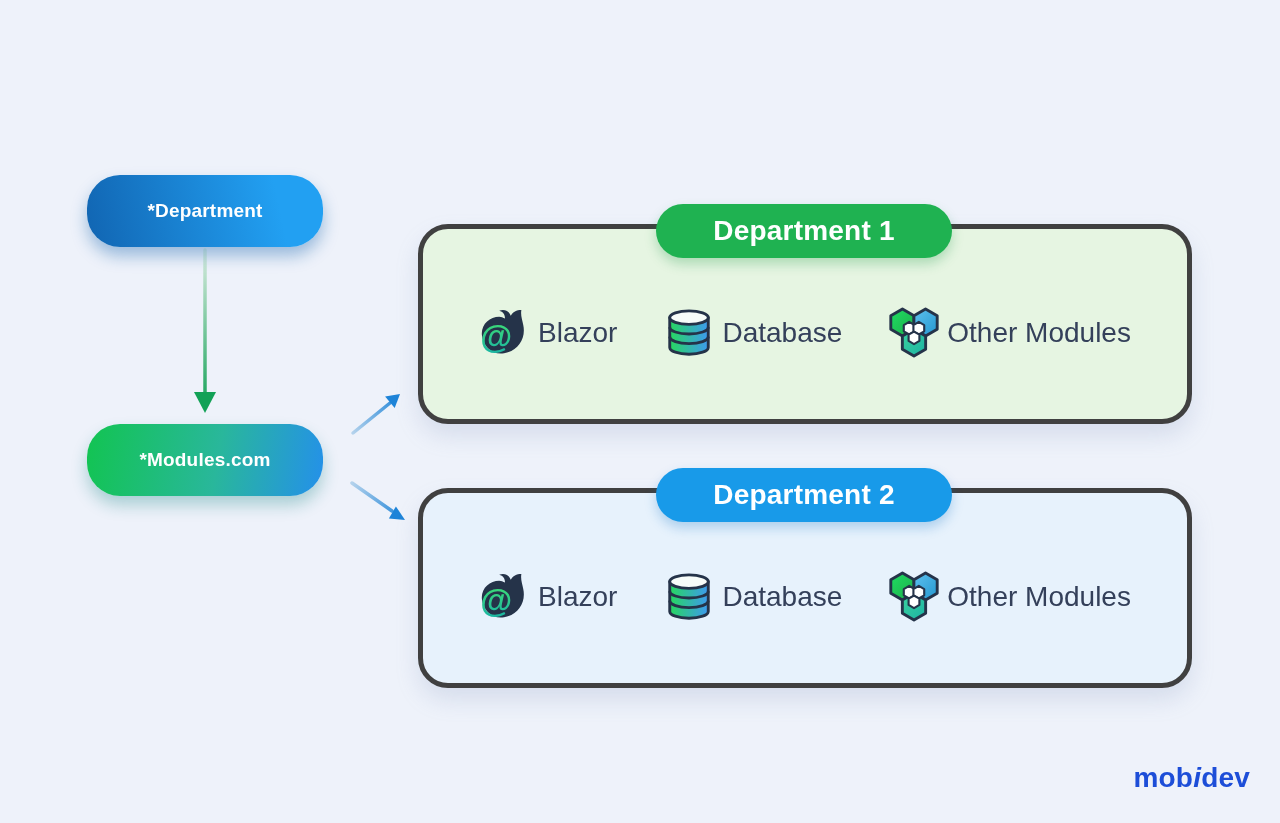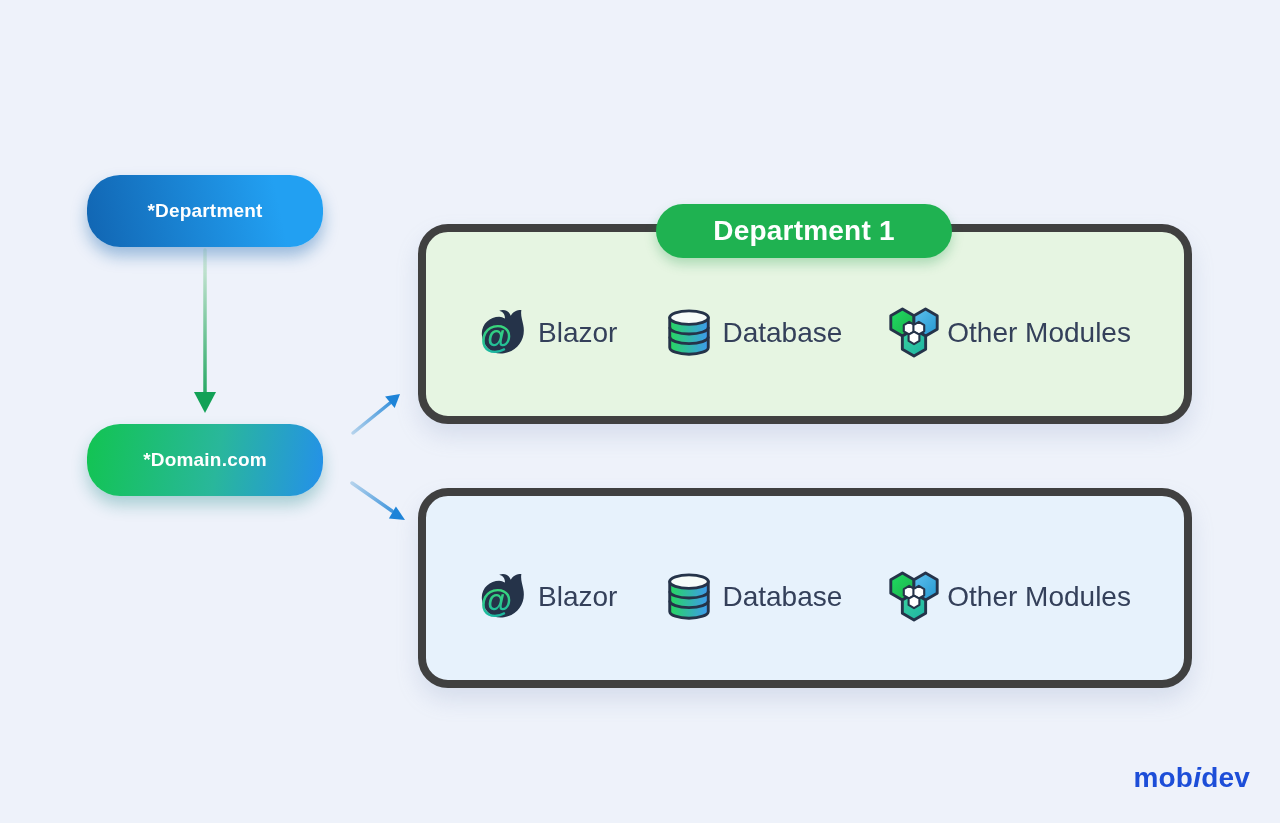--- a/index.html
+++ b/index.html
@@ -24,21 +24,21 @@
     box-shadow:0 9px 16px rgba(17,95,170,.38);
   }
   .flow-pill.domain{
     top:424px;
     background:linear-gradient(100deg,#12c451 0%,#29b79b 55%,#2490ea 100%);
     box-shadow:0 9px 16px rgba(23,130,130,.32);
   }
   
   .dept-box{
     position:absolute;left:418px;width:774px;height:200px;box-sizing:border-box;
-    border:8px solid #404040;border-radius:30px;
+    border:5px solid #404040;border-radius:30px;
     box-shadow:0 12px 22px rgba(130,150,190,.22);
   }
   .dept-box.green{top:224px;background:#e6f5e2;}
   .dept-box.blue{top:488px;background:#e7f2fc;}
   .dept-badge{
     position:absolute;left:656px;width:296px;height:54px;border-radius:27px;
     display:flex;align-items:center;justify-content:center;z-index:3;
     color:#fff;font-size:28px;font-weight:700;letter-spacing:.2px;
   }
   .dept-badge.green{top:204px;background:#1fb251;box-shadow:0 6px 12px rgba(25,150,70,.28);}
@@ -139,21 +139,21 @@
     <g>
       <line x1="352" y1="483" x2="392" y2="511" stroke="url(#gArrB2)" stroke-width="3.5" stroke-linecap="round"></line>
       <polygon points="405,520 388.9,518.4 395.9,506.4" fill="#1e84d8"></polygon>
     </g>
   </svg>
 
   <div class="flow-pill department">
     <span>*Department</span>
   </div>
   <div class="flow-pill domain">
-    <span>*Domain.com</span>
+    <span>*Modules.com</span>
   </div>
 
   <div class="dept-badge green">
     <span>Department 1</span>
   </div>
   <section class="dept-box green">
     <div class="module-row">
       <div class="module">
         <svg class="icon">
             <use href="#icon-blazor"></use>
@@ -168,20 +168,23 @@
       </div>
       <div class="module">
         <svg class="icon">
             <use href="#icon-modules"></use>
           </svg>
         <span class="module-label">Other Modules</span>
       </div>
     </div>
   </section>
 
+  <div class="dept-badge blue">
+    <span>Department 2</span>
+  </div>
   <section class="dept-box blue">
     <div class="module-row">
       <div class="module">
         <svg class="icon">
             <use href="#icon-blazor"></use>
           </svg>
         <span class="module-label">Blazor</span>
       </div>
       <div class="module">
         <svg class="icon">

